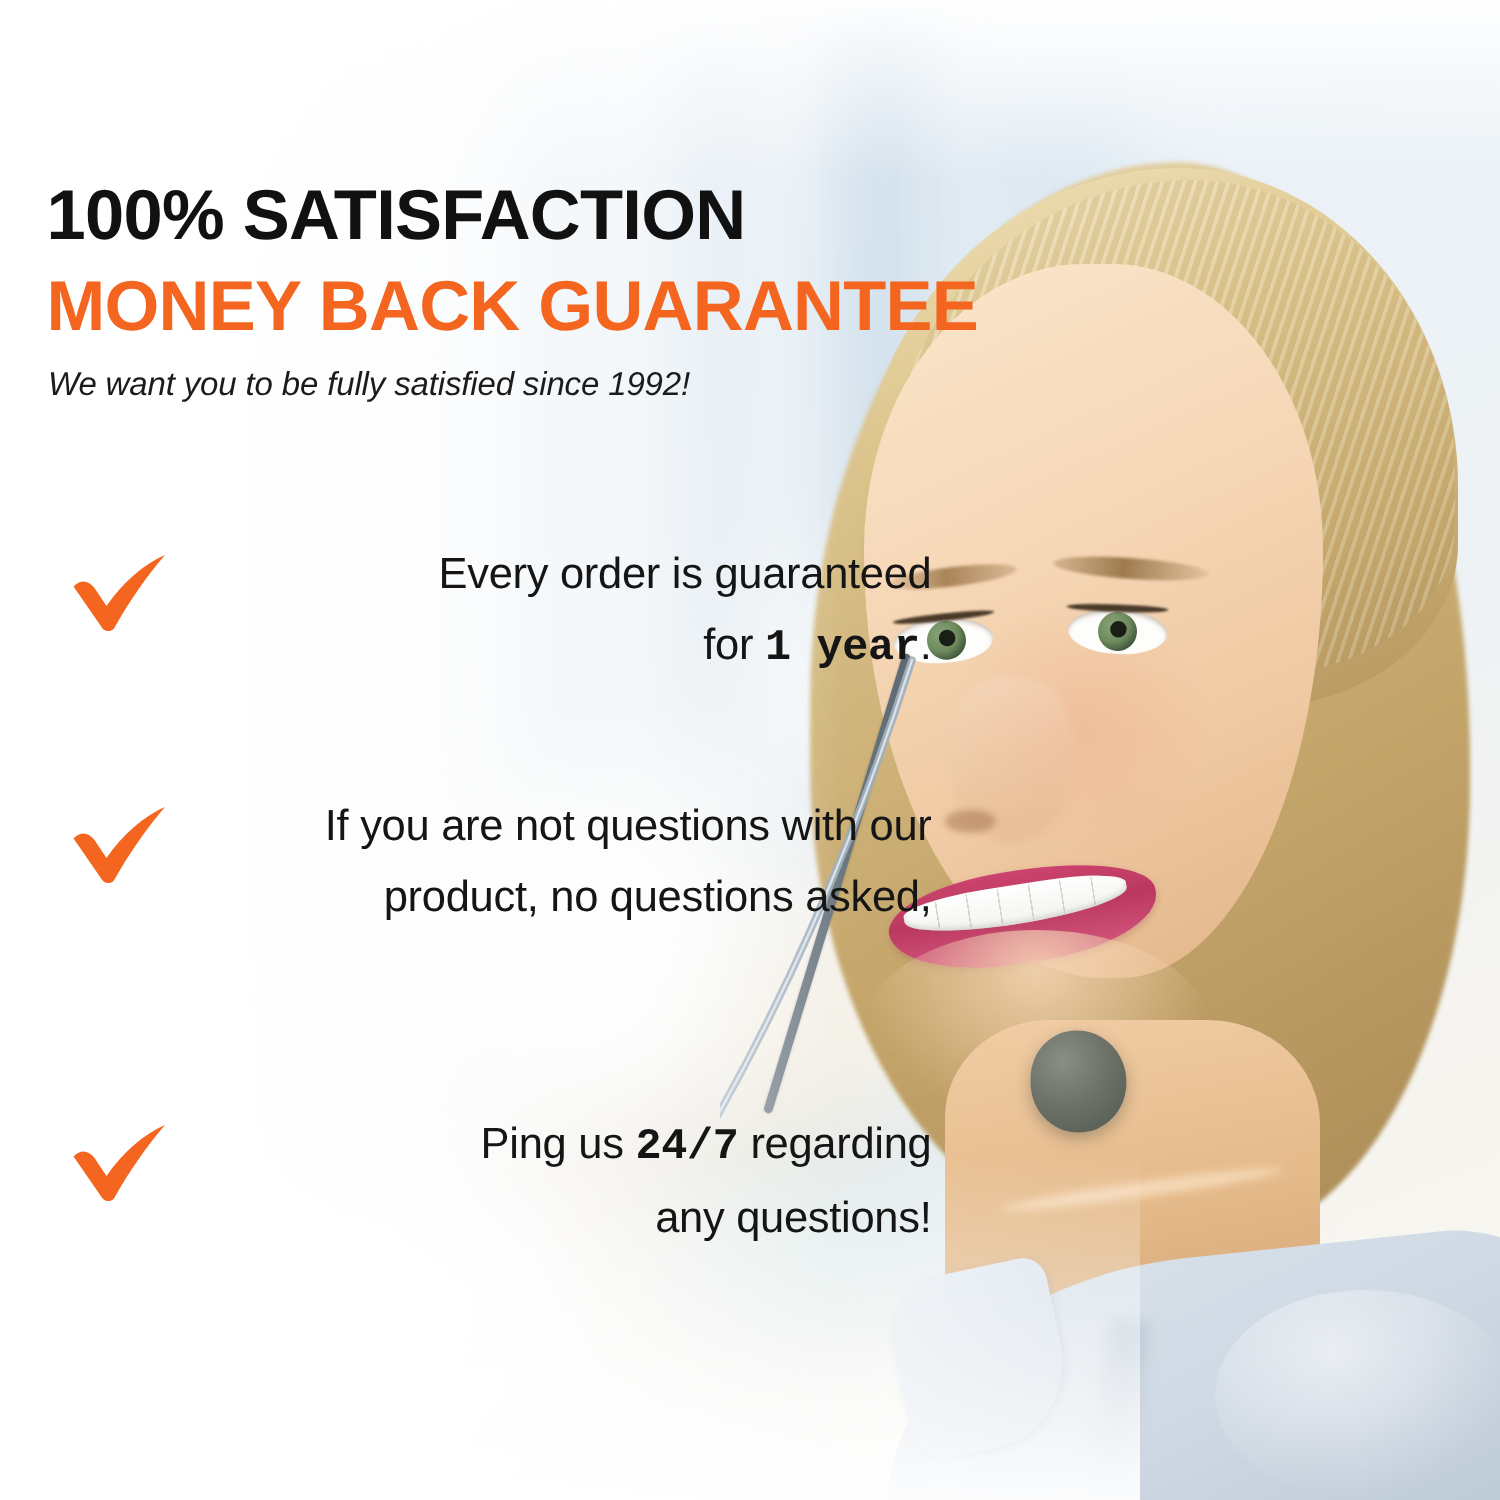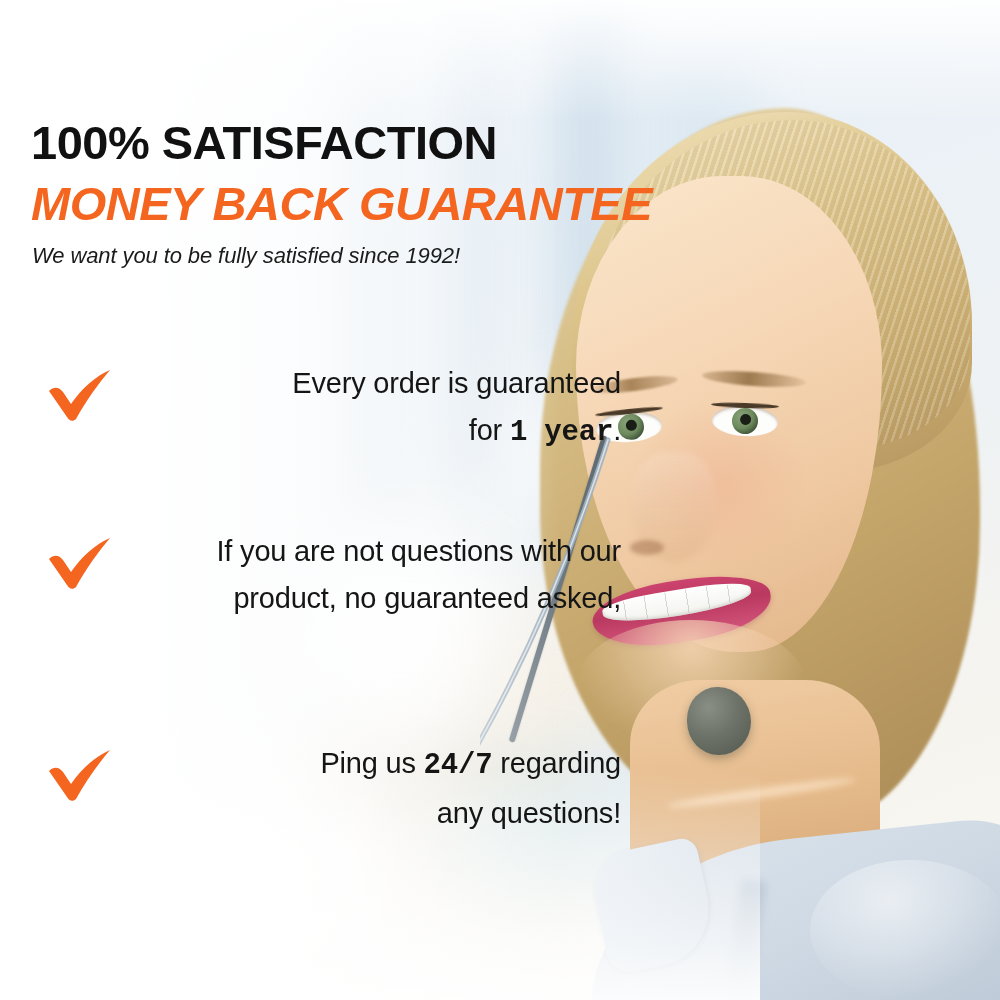--- a/index.html
+++ b/index.html
@@ -243,21 +243,20 @@
     position: absolute; left: 31px; top: 119px;
     font-size: 47px; font-weight: 800; letter-spacing: -0.5px;
     color: #111111; line-height: 1;
     white-space: nowrap;
   }
   .headline-2 {
     position: absolute; left: 31px; top: 180px;
     font-size: 47px; font-weight: 800; letter-spacing: -0.5px;
     color: #F4651F; line-height: 1;
     white-space: nowrap;
-    font-style: italic;
   }
   .subtitle {
     position: absolute; left: 32px; top: 243px;
     font-size: 22px; font-style: italic; font-weight: 500;
     color: #1b1b1b; letter-spacing: -0.1px;
     white-space: nowrap;
   }
 
   .bullets { position: absolute; left: 16px; top: 0; width: 620px; height: 1000px; }
   .bullet { position: absolute; left: 0; width: 620px; }
@@ -375,21 +374,21 @@
 
     <div class="bullet bullet-2">
       <div class="check-wrap">
         <svg viewBox="0 0 66 58" width="66" height="58">
           <path d="M3 25 C 8 20, 13 21, 17 26 L 25 38 C 36 22, 50 10, 64 4
                    C 52 18, 40 35, 30 53 C 27 56, 23 55, 21 51 Z" fill="#F4651F"></path>
         </svg>
       </div>
       <div class="bullet-text">
         <span class="ln">If you are not questions with our</span>
-        <span class="ln">product, no guaranteed asked,</span>
+        <span class="ln">product, no questions asked,</span>
       </div>
     </div>
 
     <div class="bullet bullet-3">
       <div class="check-wrap">
         <svg viewBox="0 0 66 58" width="66" height="58">
           <path d="M3 25 C 8 20, 13 21, 17 26 L 25 38 C 36 22, 50 10, 64 4
                    C 52 18, 40 35, 30 53 C 27 56, 23 55, 21 51 Z" fill="#F4651F"></path>
         </svg>
       </div>

